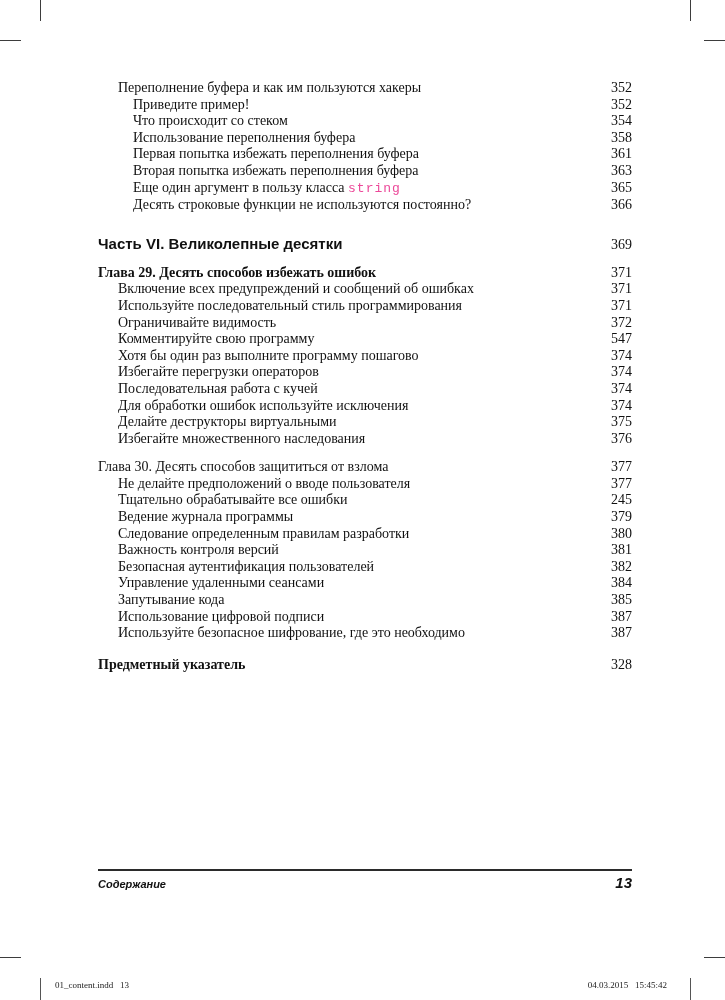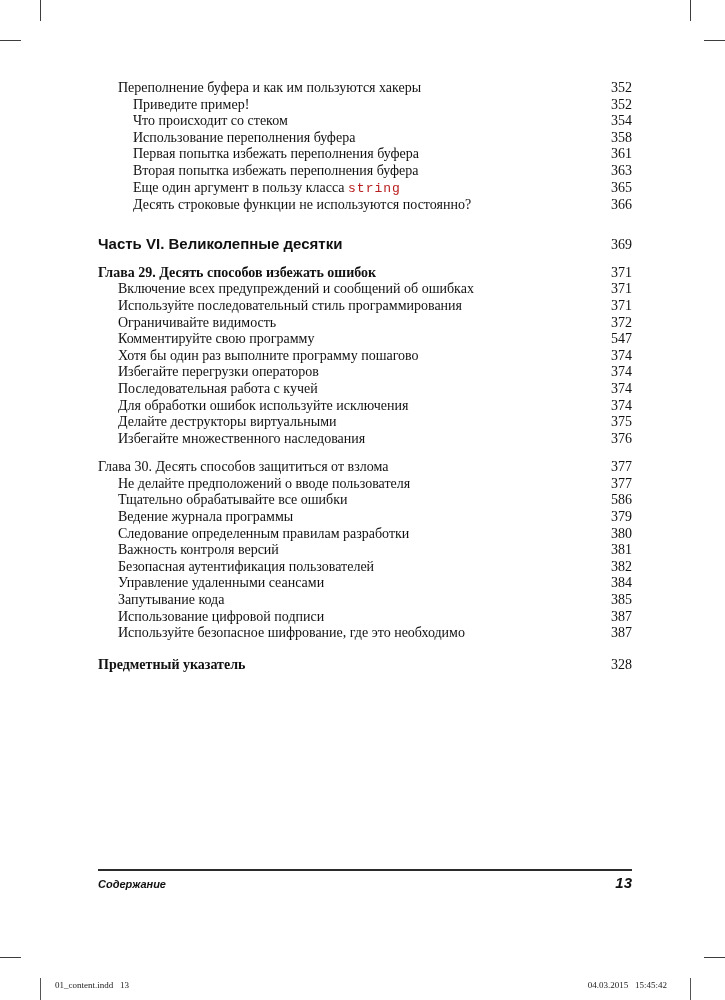--- a/index.html
+++ b/index.html
@@ -56,21 +56,21 @@
   .toc-row.style-index {
     font-weight: bold;
     margin-top: 15px;
   }
   .toc-row.style-chapter-30 { margin-top: 12px; }
 
   .code {
     font-family: "Liberation Mono", "DejaVu Sans Mono", monospace;
     font-size: 13px;
     letter-spacing: 1px;
-    color: #b91c1c;
+    color: #ec4899;
   }
 
   
   .footer-rule {
     position: absolute;
     left: 98px;
     top: 869px;
     width: 534px;
     height: 2px;
     background: #2b2b2b;
@@ -199,21 +199,21 @@
       <div class="toc-row level-0 style-chapter-30">
         <span class="title">Глава 30. Десять способов защититься от взлома</span>
         <span class="pagenum">377</span>
       </div>
       <div class="toc-row level-1 style-section">
         <span class="title">Не делайте предположений о вводе пользователя</span>
         <span class="pagenum">377</span>
       </div>
       <div class="toc-row level-1 style-section">
         <span class="title">Тщательно обрабатывайте все ошибки</span>
-        <span class="pagenum">586</span>
+        <span class="pagenum">245</span>
       </div>
       <div class="toc-row level-1 style-section">
         <span class="title">Ведение журнала программы</span>
         <span class="pagenum">379</span>
       </div>
       <div class="toc-row level-1 style-section">
         <span class="title">Следование определенным правилам разработки</span>
         <span class="pagenum">380</span>
       </div>
       <div class="toc-row level-1 style-section">

